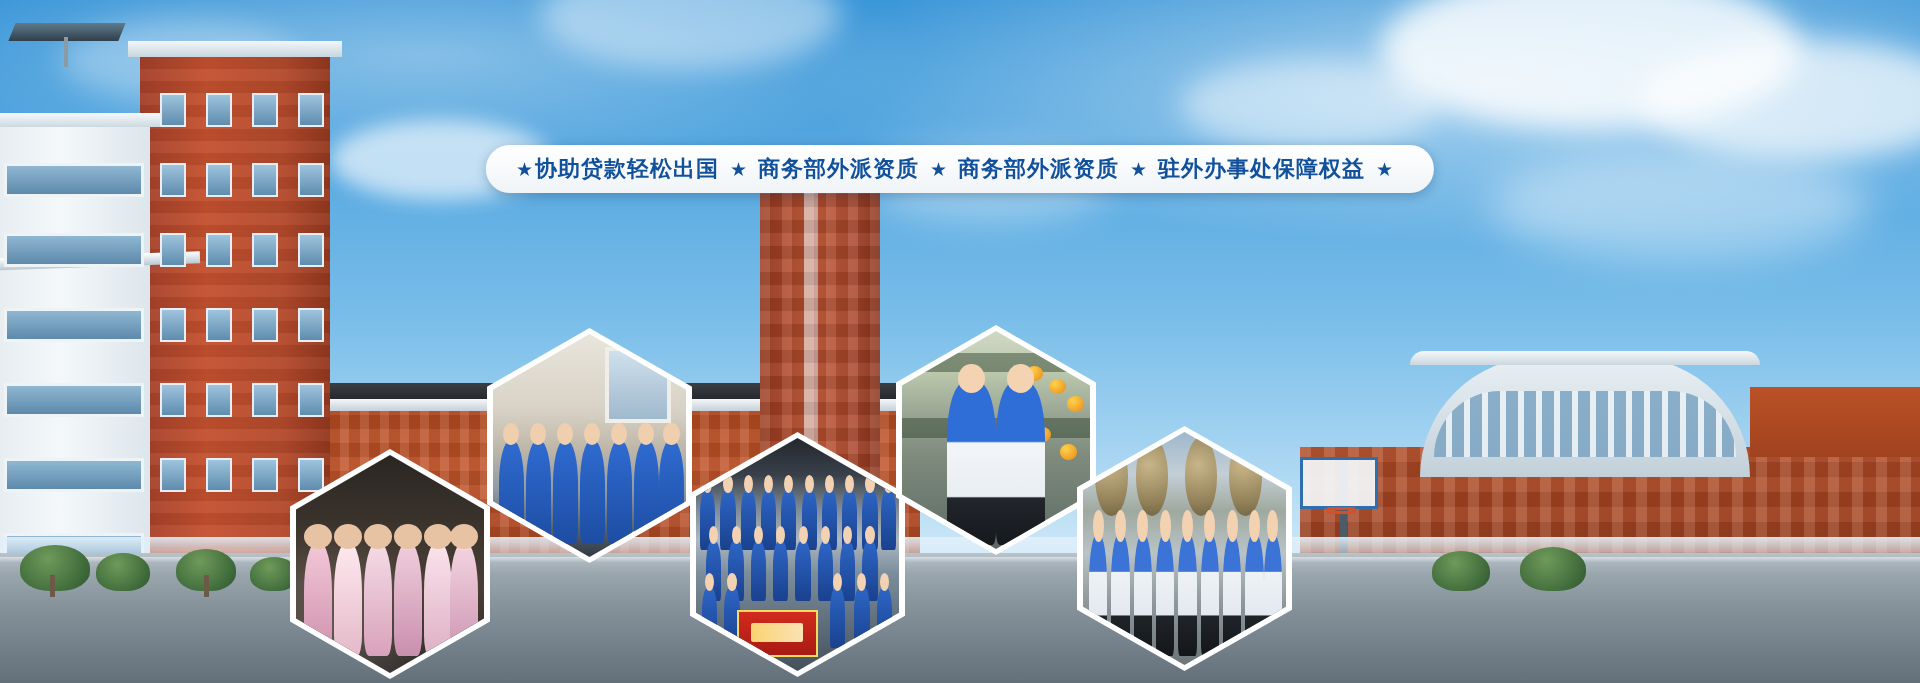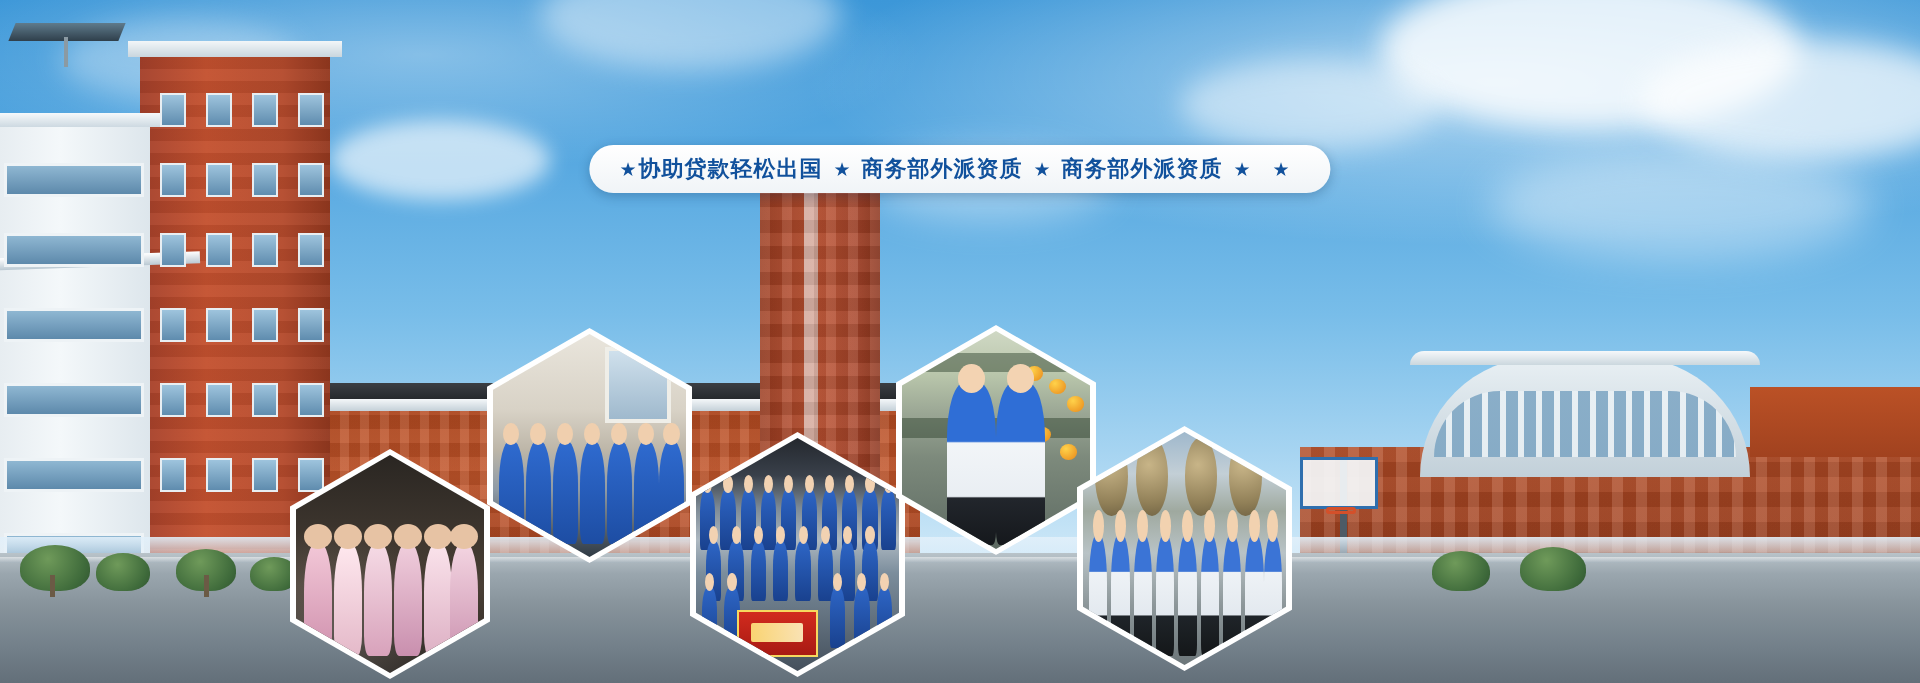--- a/index.html
+++ b/index.html
@@ -299,20 +299,21 @@
 
 
   <div class="pill">
     <span class="star lead">★</span>
     <span class="item">协助贷款轻松出国</span>
     <span class="star">★</span>
     <span class="item">商务部外派资质</span>
     <span class="star">★</span>
     <span class="item">商务部外派资质</span>
     <span class="star">★</span>
+    <span class="item">驻外办事处保障权益</span>
     <span class="star">★</span>
   </div>
 
   <div class="hexrow">
 
     <div class="hex" id="hex1">
       <div class="inner">
           <div class="scene s1">
         <div class="fig" style="left:4%;background:linear-gradient(180deg,#f3c9d8,#cf90ad)">
               <div class="head"></div>

